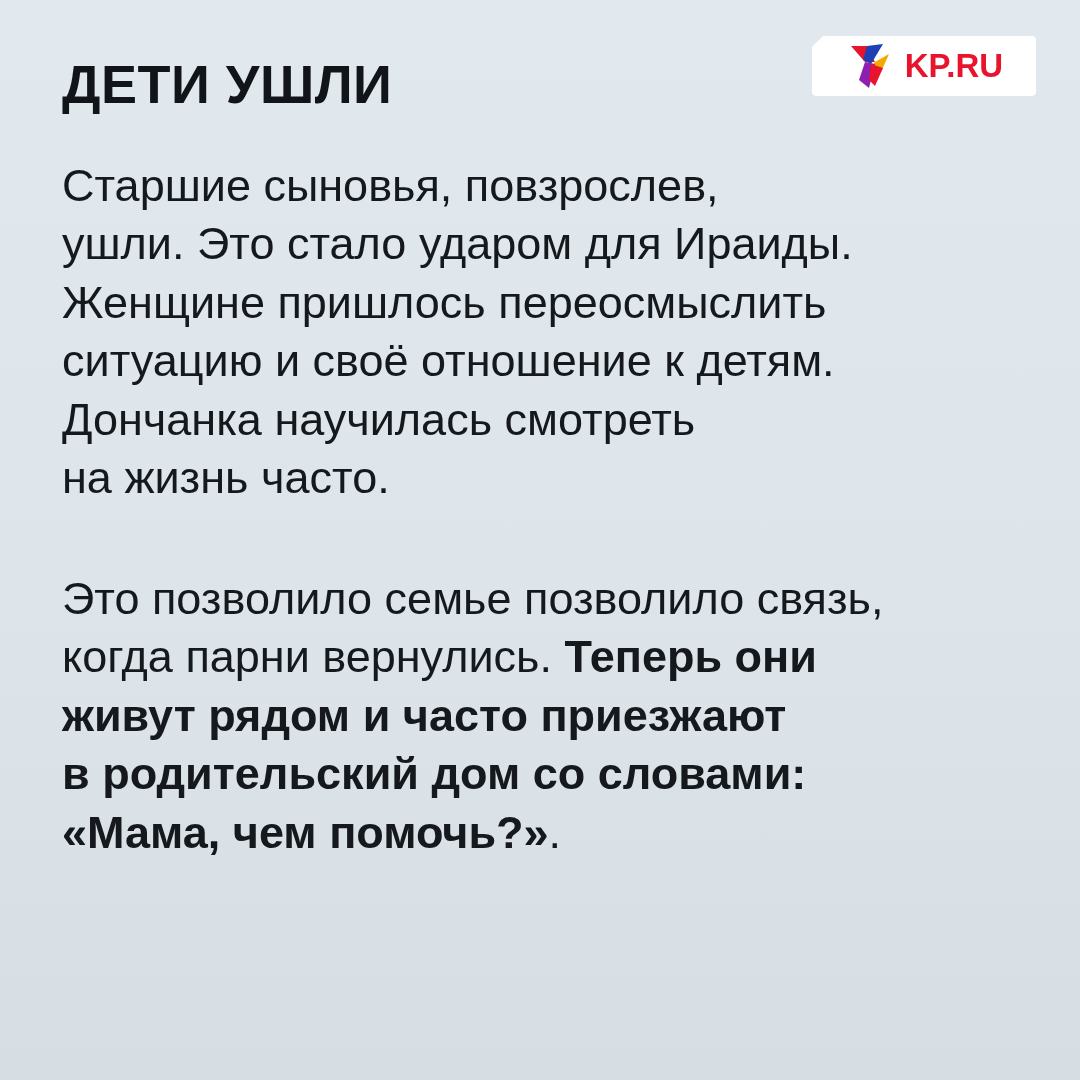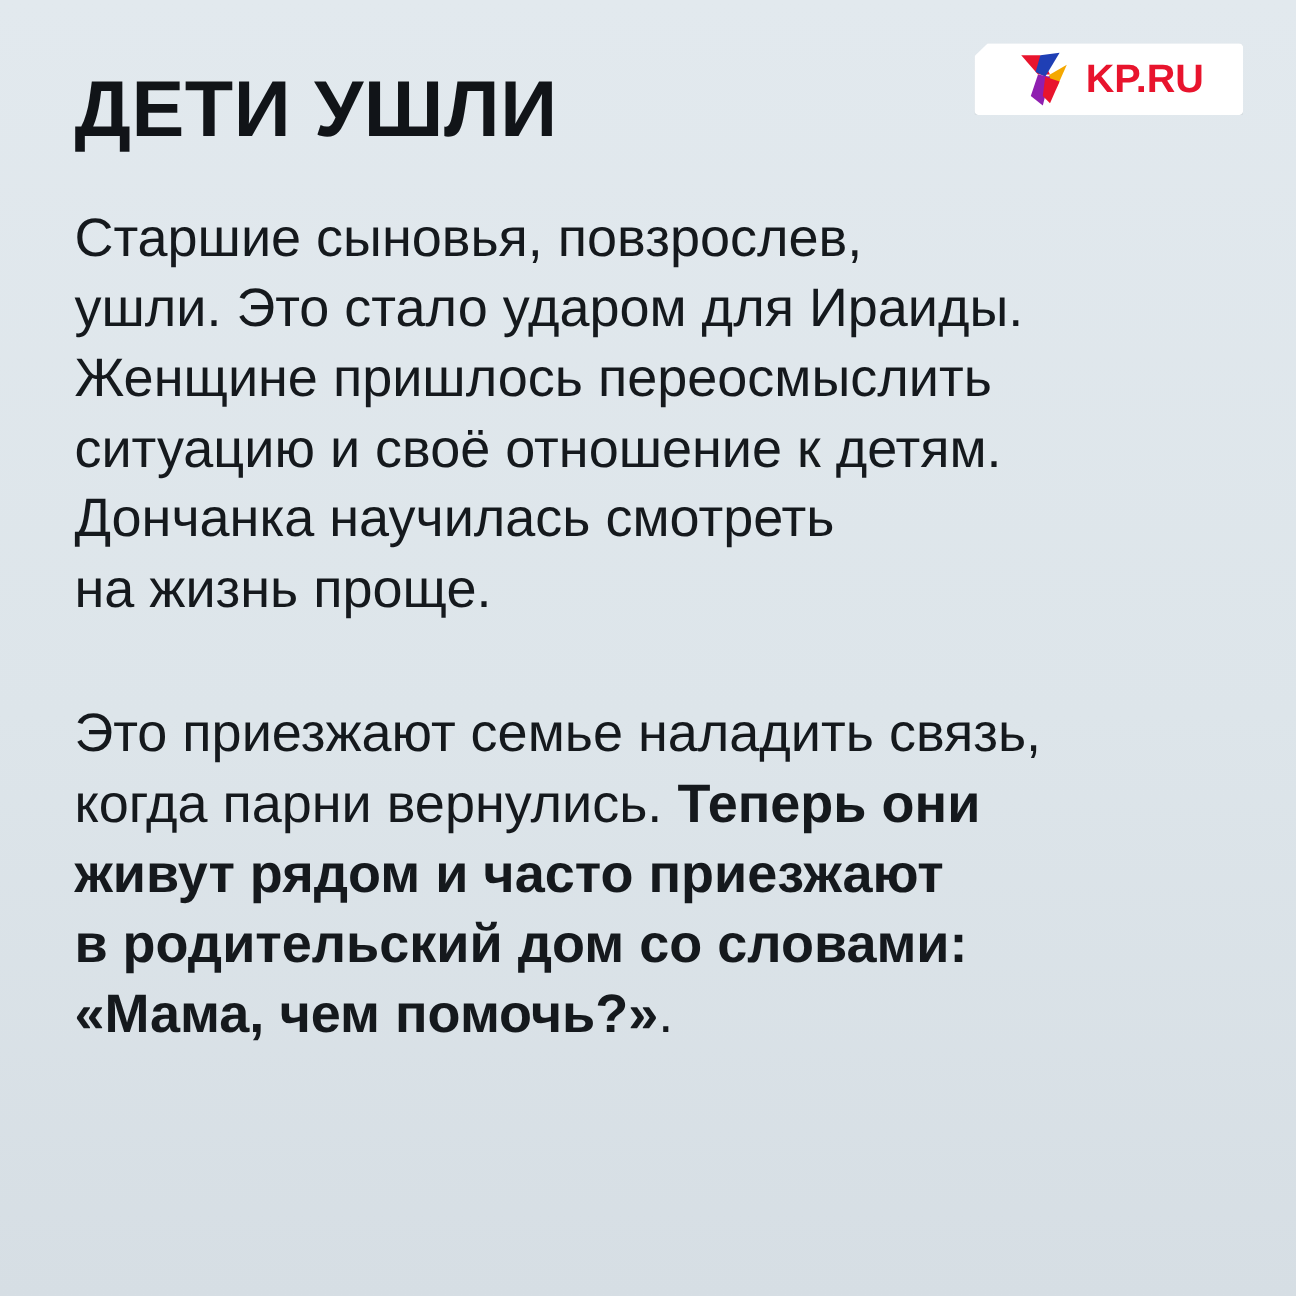--- a/index.html
+++ b/index.html
@@ -15,21 +15,21 @@
   }
   .card {
     position: relative;
     width: 1080px;
     height: 1080px;
     box-sizing: border-box;
     background: linear-gradient(180deg, #e2e9ee 0%, #dde5ea 55%, #d6dee4 100%);
     padding: 46px 60px 0 62px;
   }
   .title {
-    font-size: 66px;
+    font-size: 54px;
     font-weight: bold;
     letter-spacing: 0.5px;
     color: #111418;
     margin: 0;
     padding-top: 10px;
     line-height: 1.05;
     text-transform: uppercase;
     font-family: "Liberation Sans", sans-serif;
   }
   .logo {
@@ -99,21 +99,21 @@
     </span>
     <span class="logo-text">KP.RU</span>
   </div>
 
   <div class="body-text">
     <p class="para">Старшие сыновья, повзрослев,
 ушли. Это стало ударом для Ираиды.
 Женщине пришлось переосмыслить
 ситуацию и своё отношение к детям.
 Дончанка научилась смотреть
-на жизнь проще.</p>
-    <p class="para"><span>Это приезжают семье наладить связь,
+на жизнь часто.</p>
+    <p class="para"><span>Это позволило семье позволило связь,
 когда парни вернулись. </span><span class="bold">Теперь они
 живут рядом и часто приезжают
 в родительский дом со словами:
 «Мама, чем помочь?»</span><span>.</span></p>
   </div>
 
 </div>
 
 </body></html>

